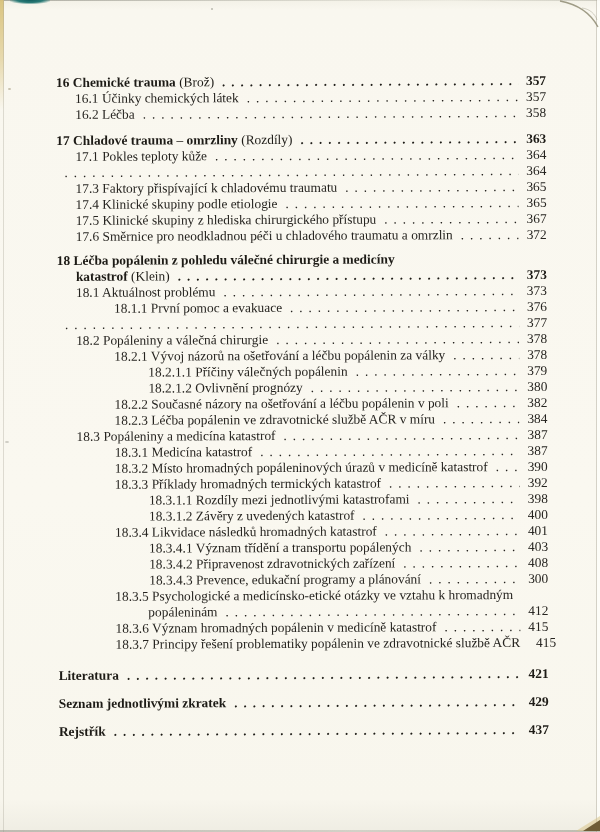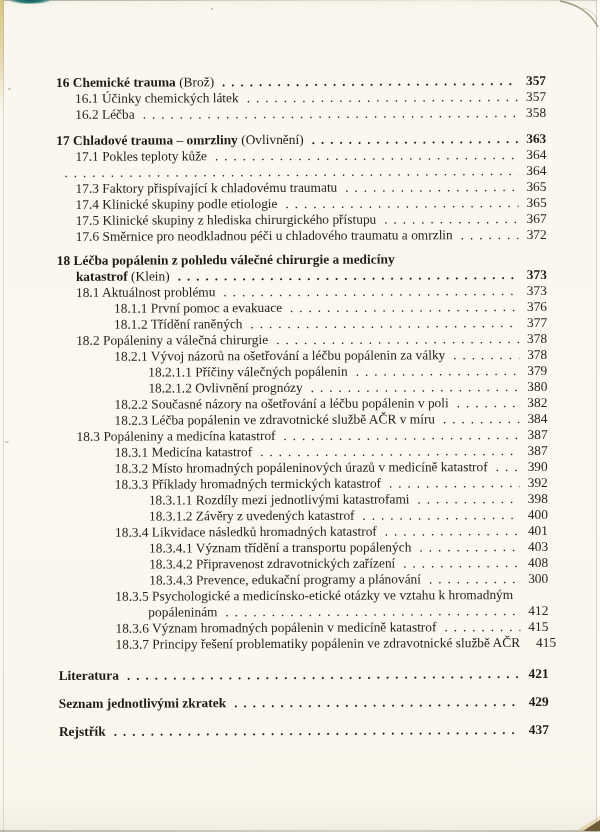--- a/index.html
+++ b/index.html
@@ -149,21 +149,21 @@
         <span class="label">16.1 Účinky chemických látek</span>
         <span class="leader">........................................................................................................................</span>
         <span class="pagenum">357</span>
       </div>
       <div class="row lvl-s1">
         <span class="label">16.2 Léčba</span>
         <span class="leader">........................................................................................................................</span>
         <span class="pagenum">358</span>
       </div>
       <div class="row lvl-ch gap-s">
-        <span class="label">17 Chladové trauma – omrzliny<span class="author"> (Ovlivnění)</span></span>
+        <span class="label">17 Chladové trauma – omrzliny<span class="author"> (Rozdíly)</span></span>
         <span class="leader">........................................................................................................................</span>
         <span class="pagenum">363</span>
       </div>
       <div class="row lvl-s1">
         <span class="label">17.1 Pokles teploty kůže</span>
         <span class="leader">........................................................................................................................</span>
         <span class="pagenum">364</span>
       </div>
       <div class="row lvl-s1">
         <span class="leader">........................................................................................................................</span>
@@ -202,21 +202,20 @@
         <span class="label">18.1 Aktuálnost problému</span>
         <span class="leader">........................................................................................................................</span>
         <span class="pagenum">373</span>
       </div>
       <div class="row lvl-s2">
         <span class="label">18.1.1 První pomoc a evakuace</span>
         <span class="leader">........................................................................................................................</span>
         <span class="pagenum">376</span>
       </div>
       <div class="row lvl-s2">
-        <span class="label">18.1.2 Třídění raněných</span>
         <span class="leader">........................................................................................................................</span>
         <span class="pagenum">377</span>
       </div>
       <div class="row lvl-s1">
         <span class="label">18.2 Popáleniny a válečná chirurgie</span>
         <span class="leader">........................................................................................................................</span>
         <span class="pagenum">378</span>
       </div>
       <div class="row lvl-s2">
         <span class="label">18.2.1 Vývoj názorů na ošetřování a léčbu popálenin za války</span>

